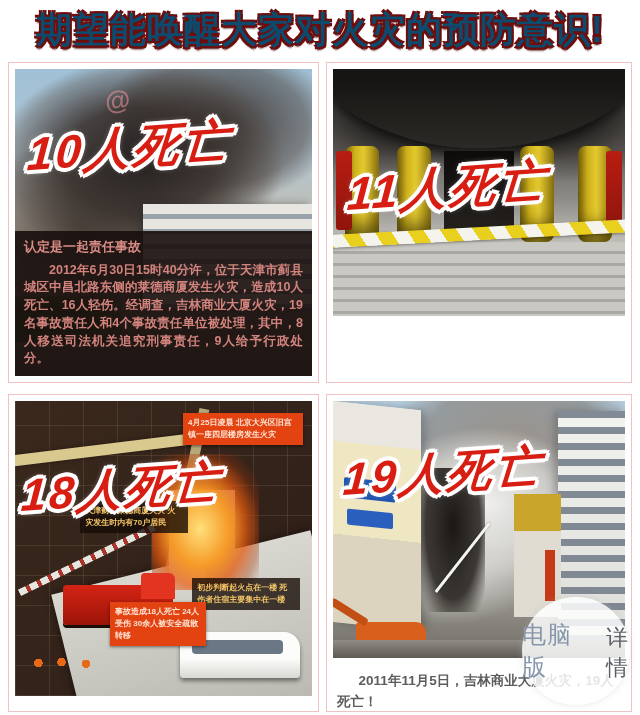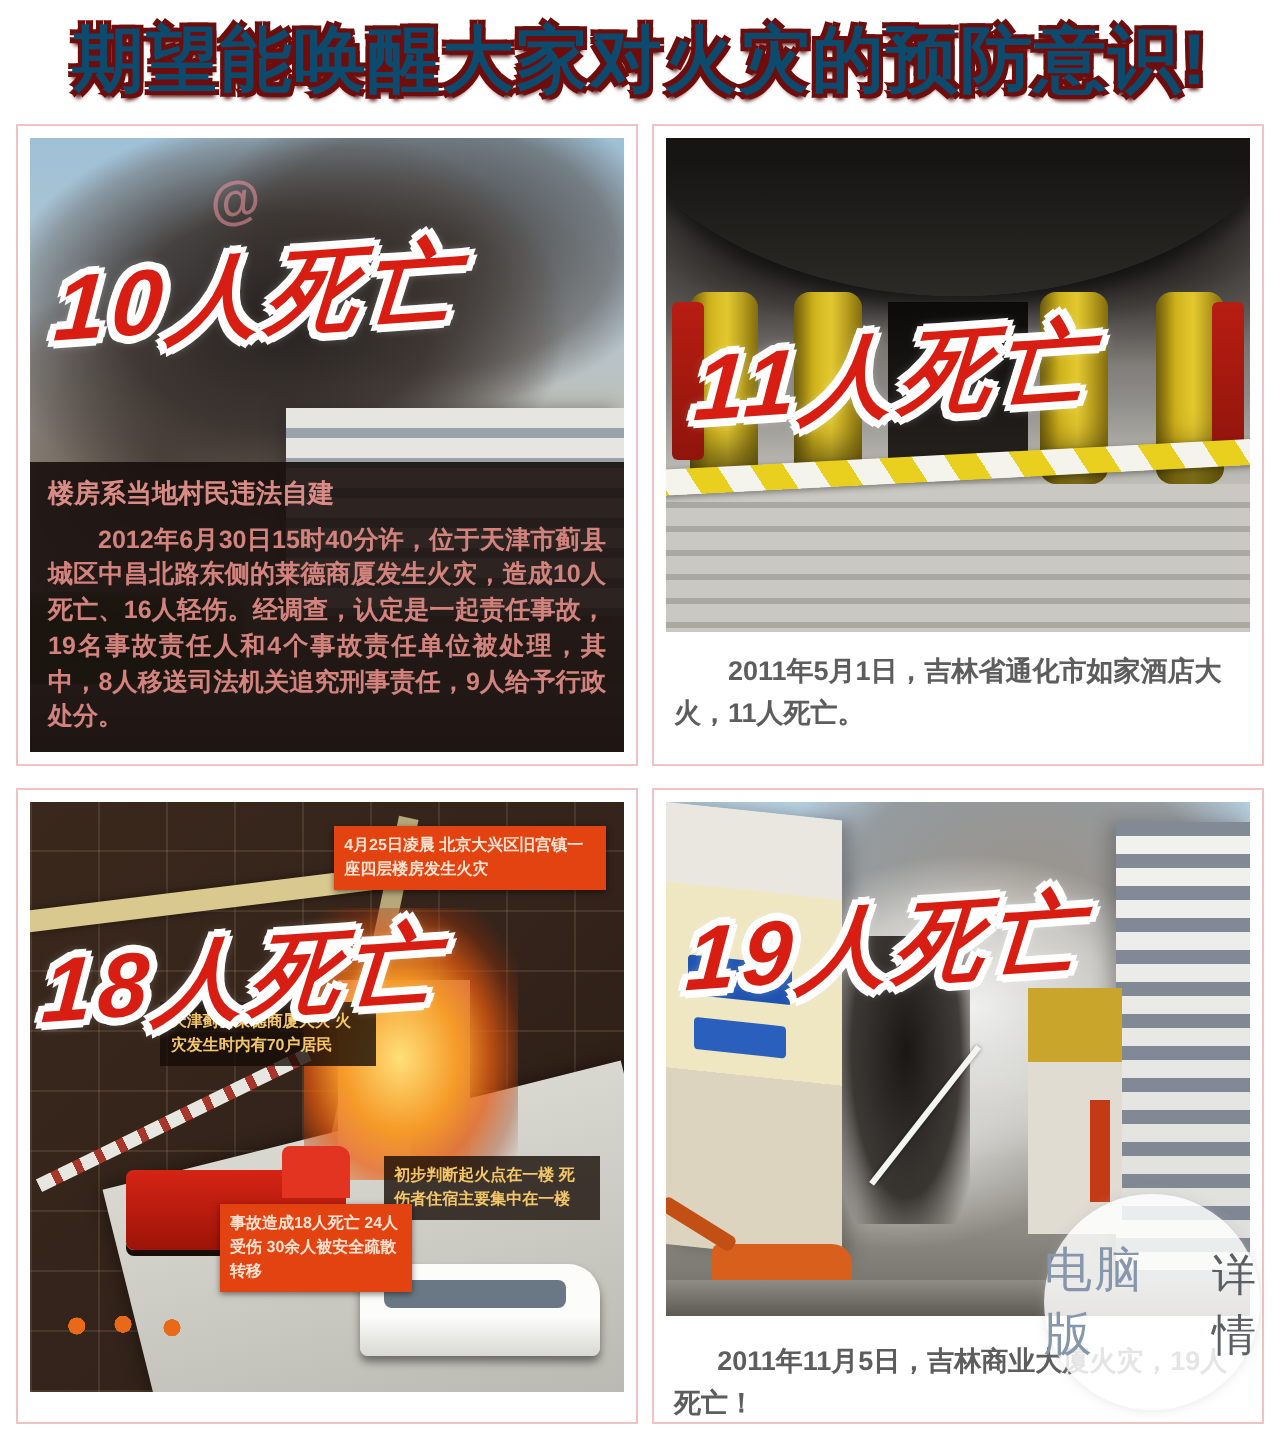--- a/index.html
+++ b/index.html
@@ -216,59 +216,58 @@
 <div class="grid">
 
   <div class="panel">
     <div class="photo p1-photo">
       <div class="p1-building"></div>
       <div class="p1-trees"></div>
       <div class="p1-road"></div>
       <div class="p1-at">@</div>
       <div class="death p1-death">10人死亡</div>
       <div class="overlay-cap">
-        <div class="overlay-title">楼房系当地村民违法自建</div>
-        <div class="overlay-body">2012年6月30日15时40分许，位于天津市蓟县城区中昌北路东侧的莱德商厦发生火灾，造成10人死亡、16人轻伤。经调查，认定是一起责任事故，19名事故责任人和4个事故责任单位被处理，其中，8人移送司法机关追究刑事责任，9人给予行政处分。</div>
+        <div class="overlay-title">认定是一起责任事故</div>
+        <div class="overlay-body">2012年6月30日15时40分许，位于天津市蓟县城区中昌北路东侧的莱德商厦发生火灾，造成10人死亡、16人轻伤。经调查，吉林商业大厦火灾，19名事故责任人和4个事故责任单位被处理，其中，8人移送司法机关追究刑事责任，9人给予行政处分。</div>
       </div>
     </div>
   </div>
 
   <div class="panel">
     <div class="photo p2-photo">
       <div class="p2-awning"></div>
       <div class="pillar" style="left:4%"></div>
       <div class="pillar" style="left:22%"></div>
       <div class="pillar" style="left:64%"></div>
       <div class="pillar" style="left:84%"></div>
       <div class="p2-doorway"></div>
       <div class="redsign" style="left:1%"></div>
       <div class="redsign" style="right:1%"></div>
       <div class="p2-steps"></div>
       <div class="p2-tape"></div>
       <div class="death p2-death">11人死亡</div>
     </div>
-    <div class="caption-white">2011年5月1日，吉林省通化市如家酒店大火，11人死亡。</div>
   </div>
 
   <div class="panel">
     <div class="photo p3-photo" style="height:295px">
       <div class="p3-road-y"></div>
       <div class="p3-road-g"></div>
       <div class="p3-bigroad"></div>
       <div class="p3-bldg"></div>
       <div class="p3-fire"></div>
       <div class="p3-ladder"></div>
       <div class="p3-truck">
         <div class="p3-truck-cab"></div>
       </div>
       <div class="p3-men"></div>
       <div class="p3-van">
         <div class="p3-van-win"></div>
       </div>
-      <div class="note note-red" style="top:4%; right:3%; width:136px;">4月25日凌晨 北京大兴区旧宫镇一座四层楼房发生火灾</div>
+      <div class="note note-red" style="top:4%; right:3%; width:120px;">4月25日凌晨 北京大兴区旧宫镇一座四层楼房发生火灾</div>
       <div class="note note-dark" style="top:34%; left:22%;">天津蓟县莱德商厦火灾 火灾发生时内有70户居民</div>
       <div class="note note-dark" style="top:60%; right:4%;">初步判断起火点在一楼 死伤者住宿主要集中在一楼</div>
       <div class="note note-red" style="bottom:17%; left:32%; width:96px;">事故造成18人死亡 24人受伤 30余人被安全疏散转移</div>
       <div class="death p3-death">18人死亡</div>
     </div>
   </div>
 
   <div class="panel">
     <div class="photo p4-photo">
       <div class="p4-left-bldg">

